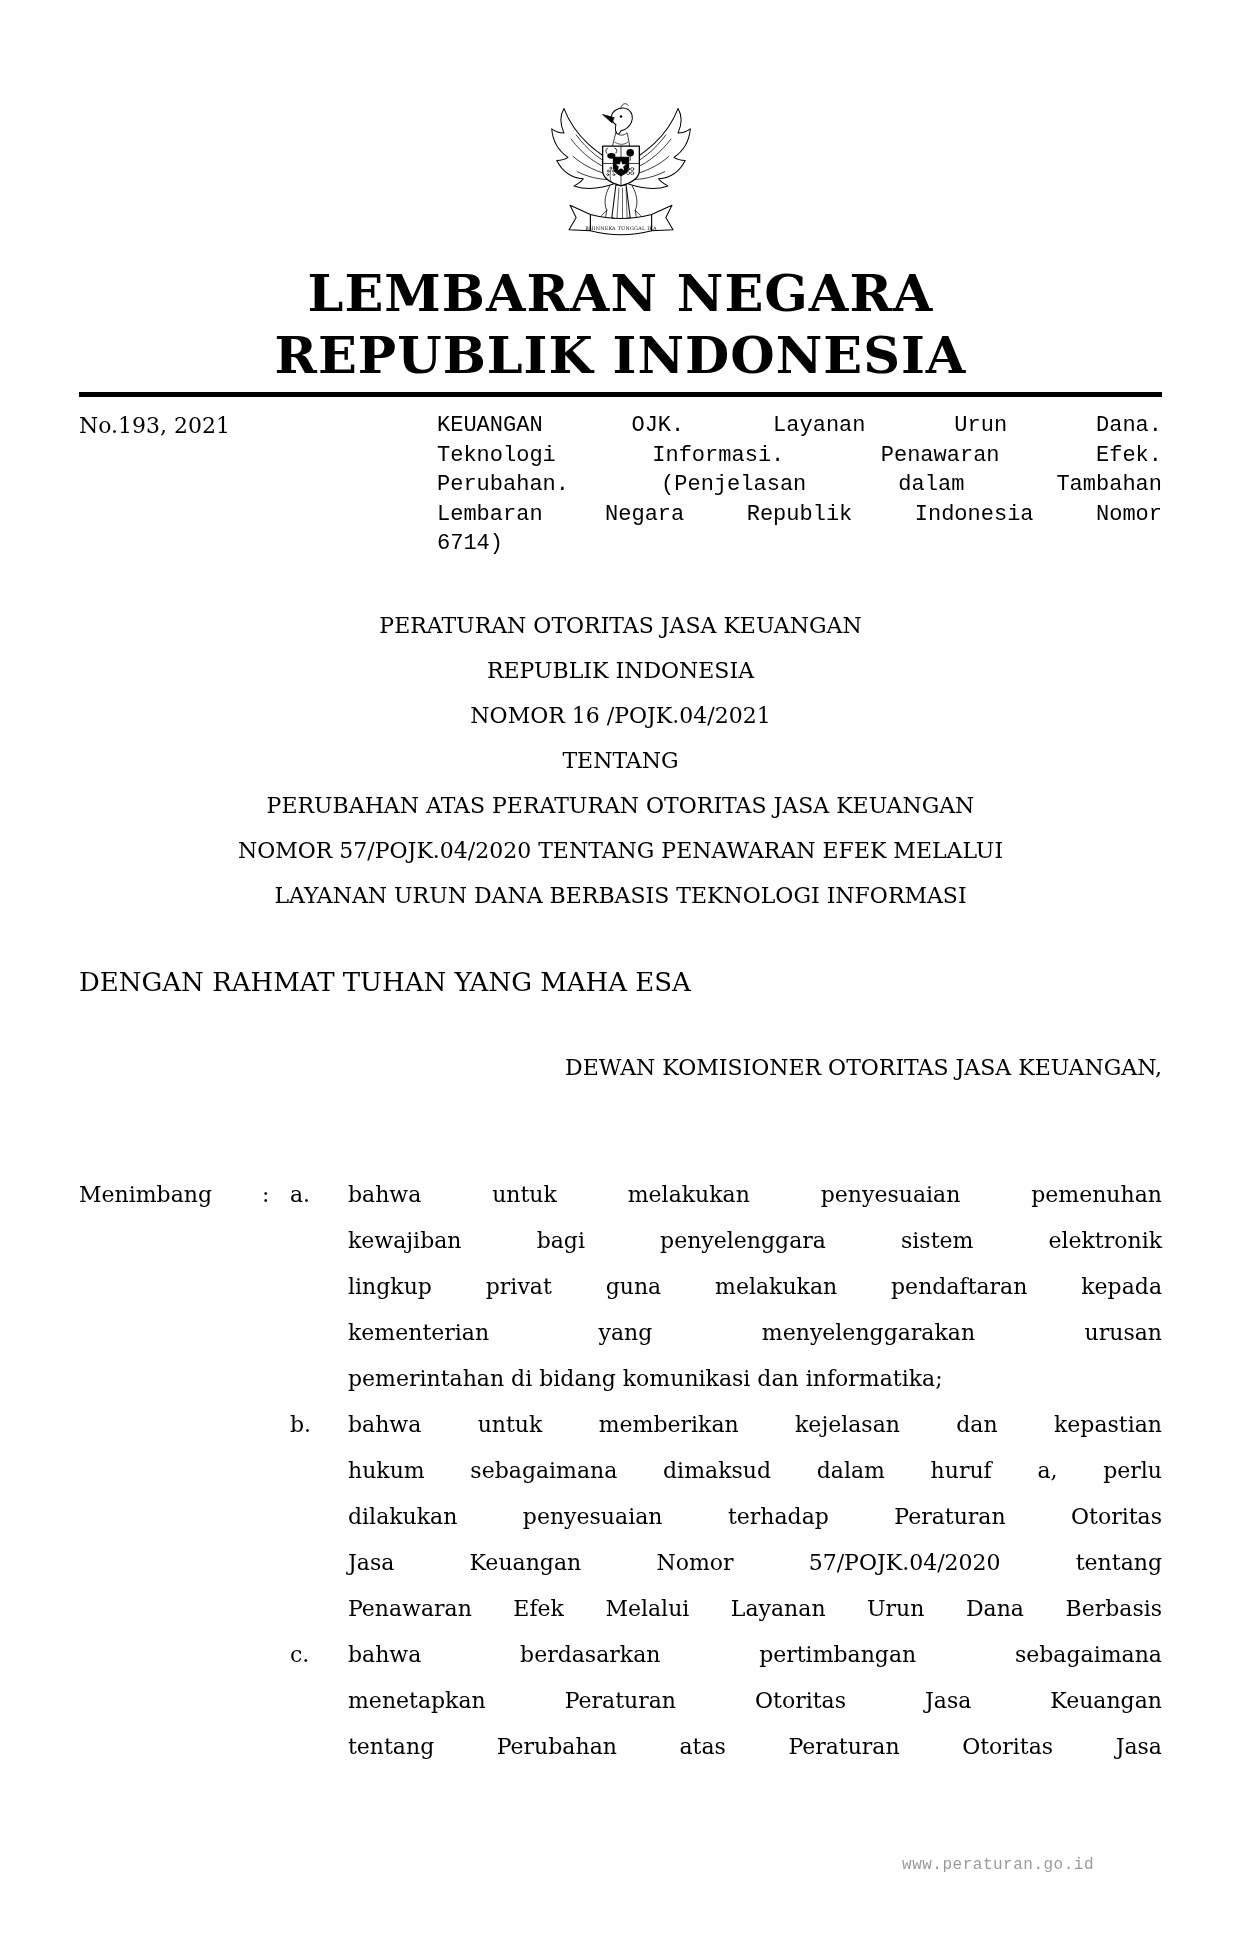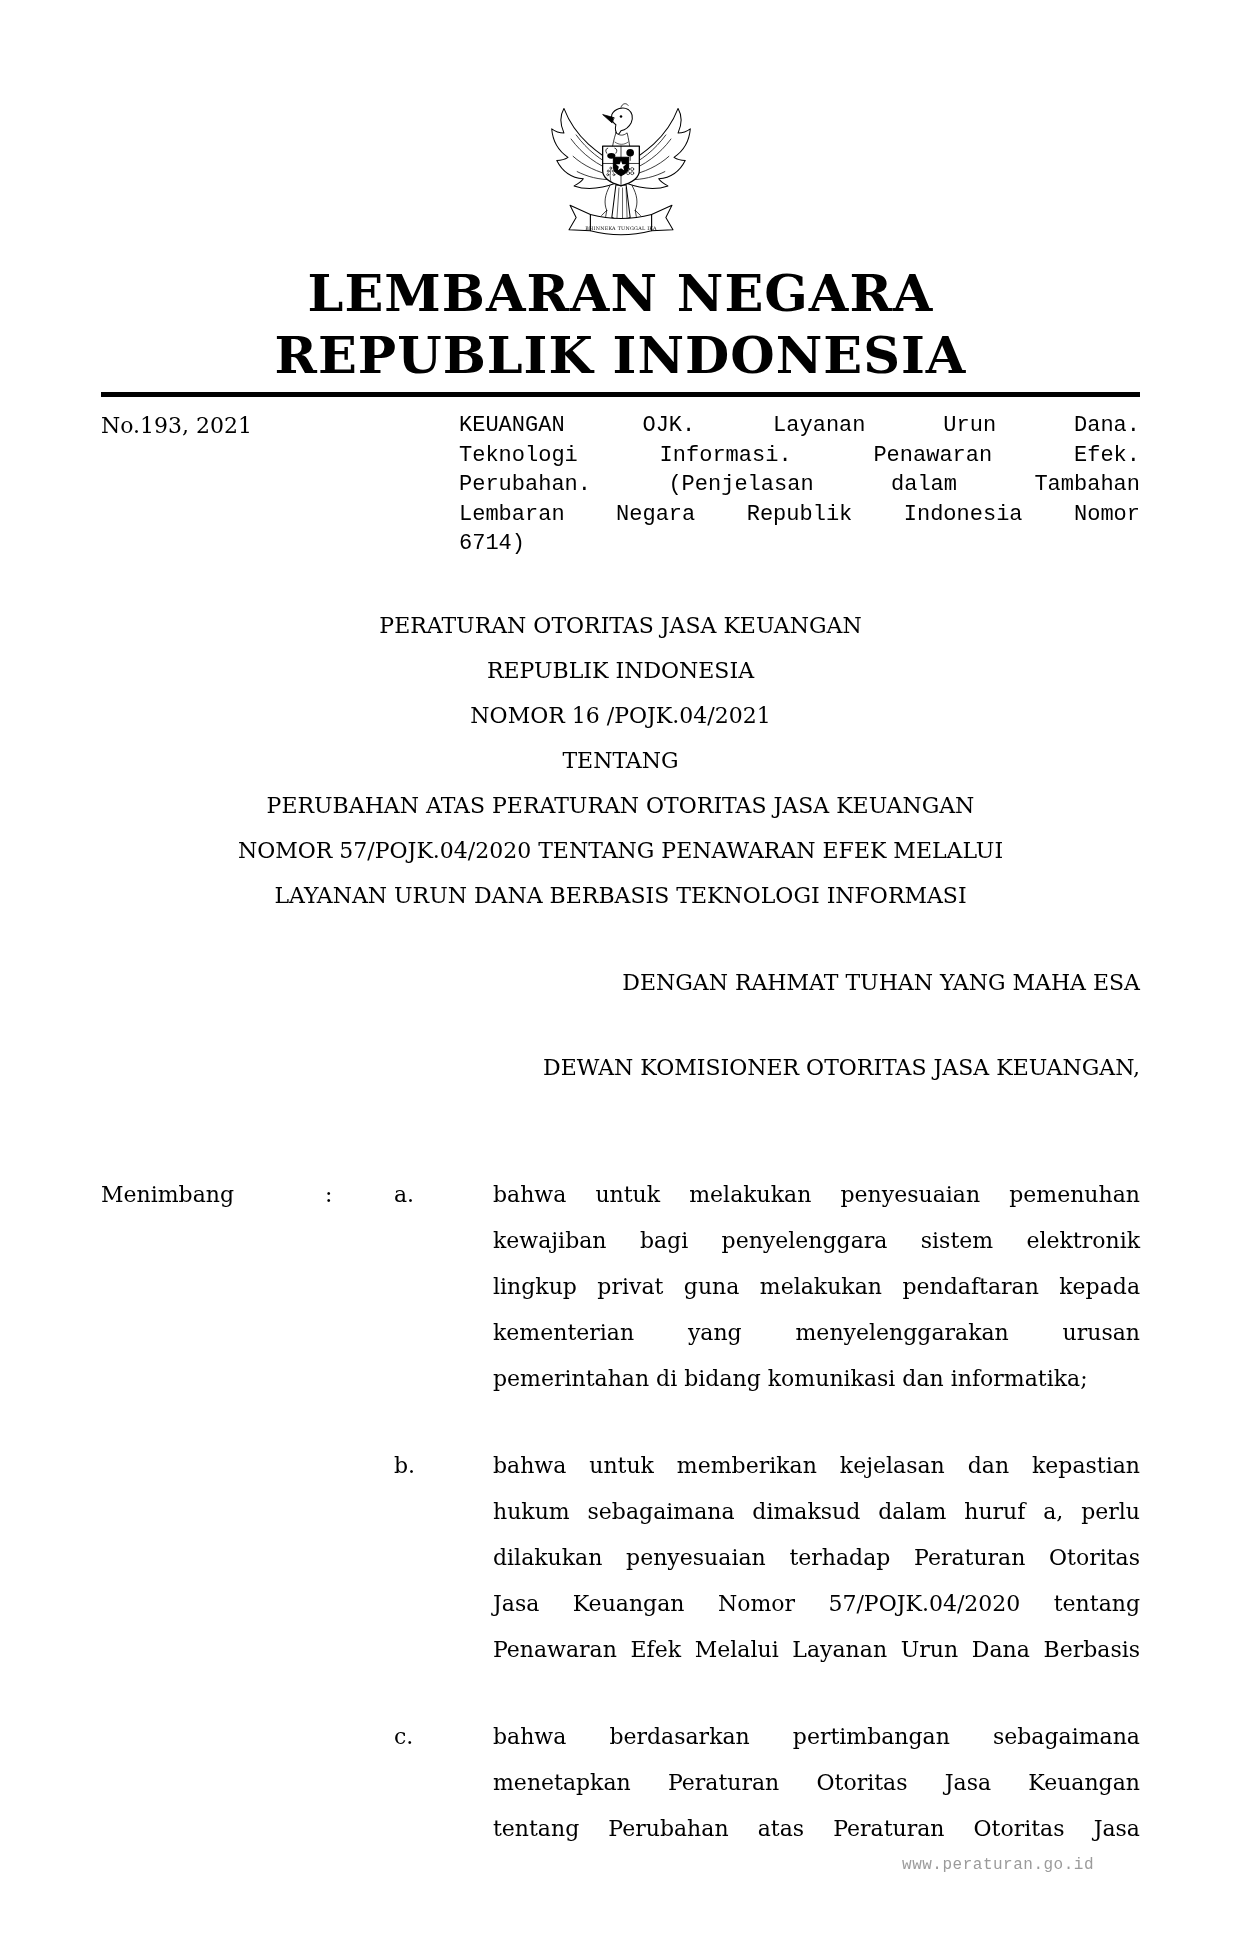--- a/index.html
+++ b/index.html
@@ -9,21 +9,21 @@
   }
   .page {
     position: relative;
     width: 1241px;
     height: 1949px;
     margin: 0 auto;
     background: #ffffff;
     color: #000000;
     font-family: "DejaVu Serif", serif;
     box-sizing: border-box;
-    padding: 0 101px;
+    padding: 0 79px;
     overflow: hidden;
   }
 
   
   .emblem-wrap {
     margin-top: 86px;
     text-align: center;
   }
   .emblem-wrap svg {
     width: 154px;
@@ -72,38 +72,37 @@
   .title-block {
     margin-top: 44px;
     text-align: center;
     font-size: 22px;
   }
   .title-block .t-line {
     line-height: 45px;
   }
   .invocation {
     margin-top: 42px;
-    text-align: right;
-    font-size: 22px;
+    text-align: left;
+    font-size: 26px;
     line-height: 45px;
   }
   .authority {
     margin-top: 40px;
     text-align: right;
     font-size: 22px;
     line-height: 45px;
   }
 
   
   .considering {
     margin-top: 82px;
     display: grid;
     grid-template-columns: 183px 28px 58px 1fr;
     font-size: 22px;
-    gap: 41px;
   }
   .c-label, .c-colon, .c-letter {
     line-height: 46px;
   }
   .c-text .jline {
     line-height: 46px;
     text-align: justify;
     text-align-last: justify;
   }
   .c-text .jline.pend {

